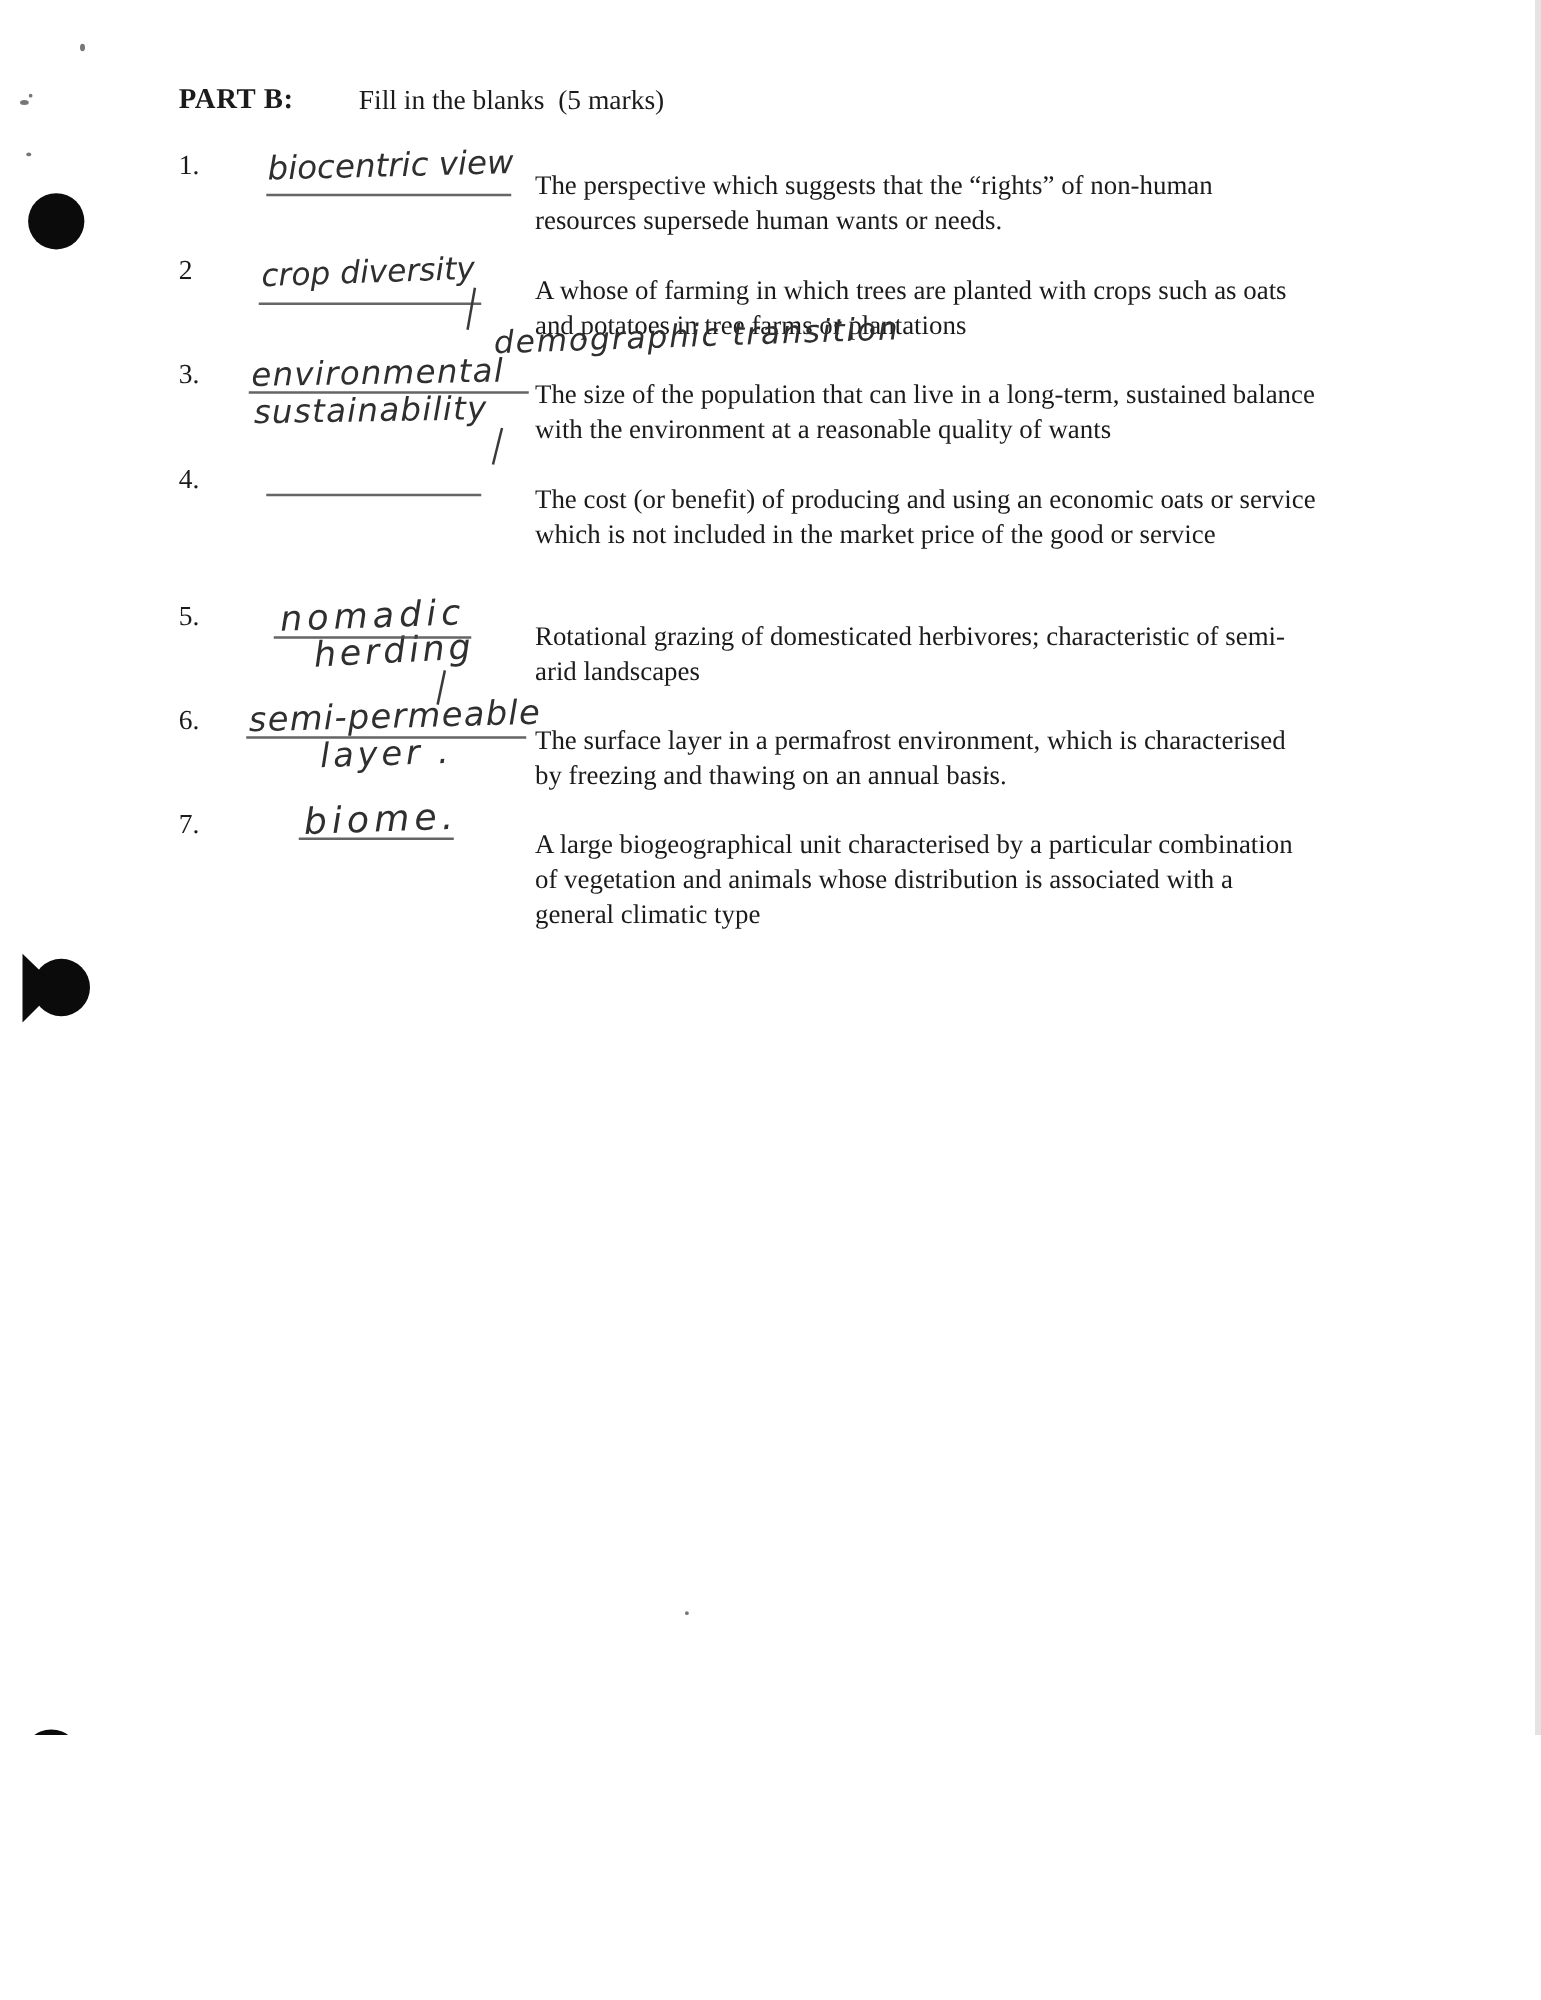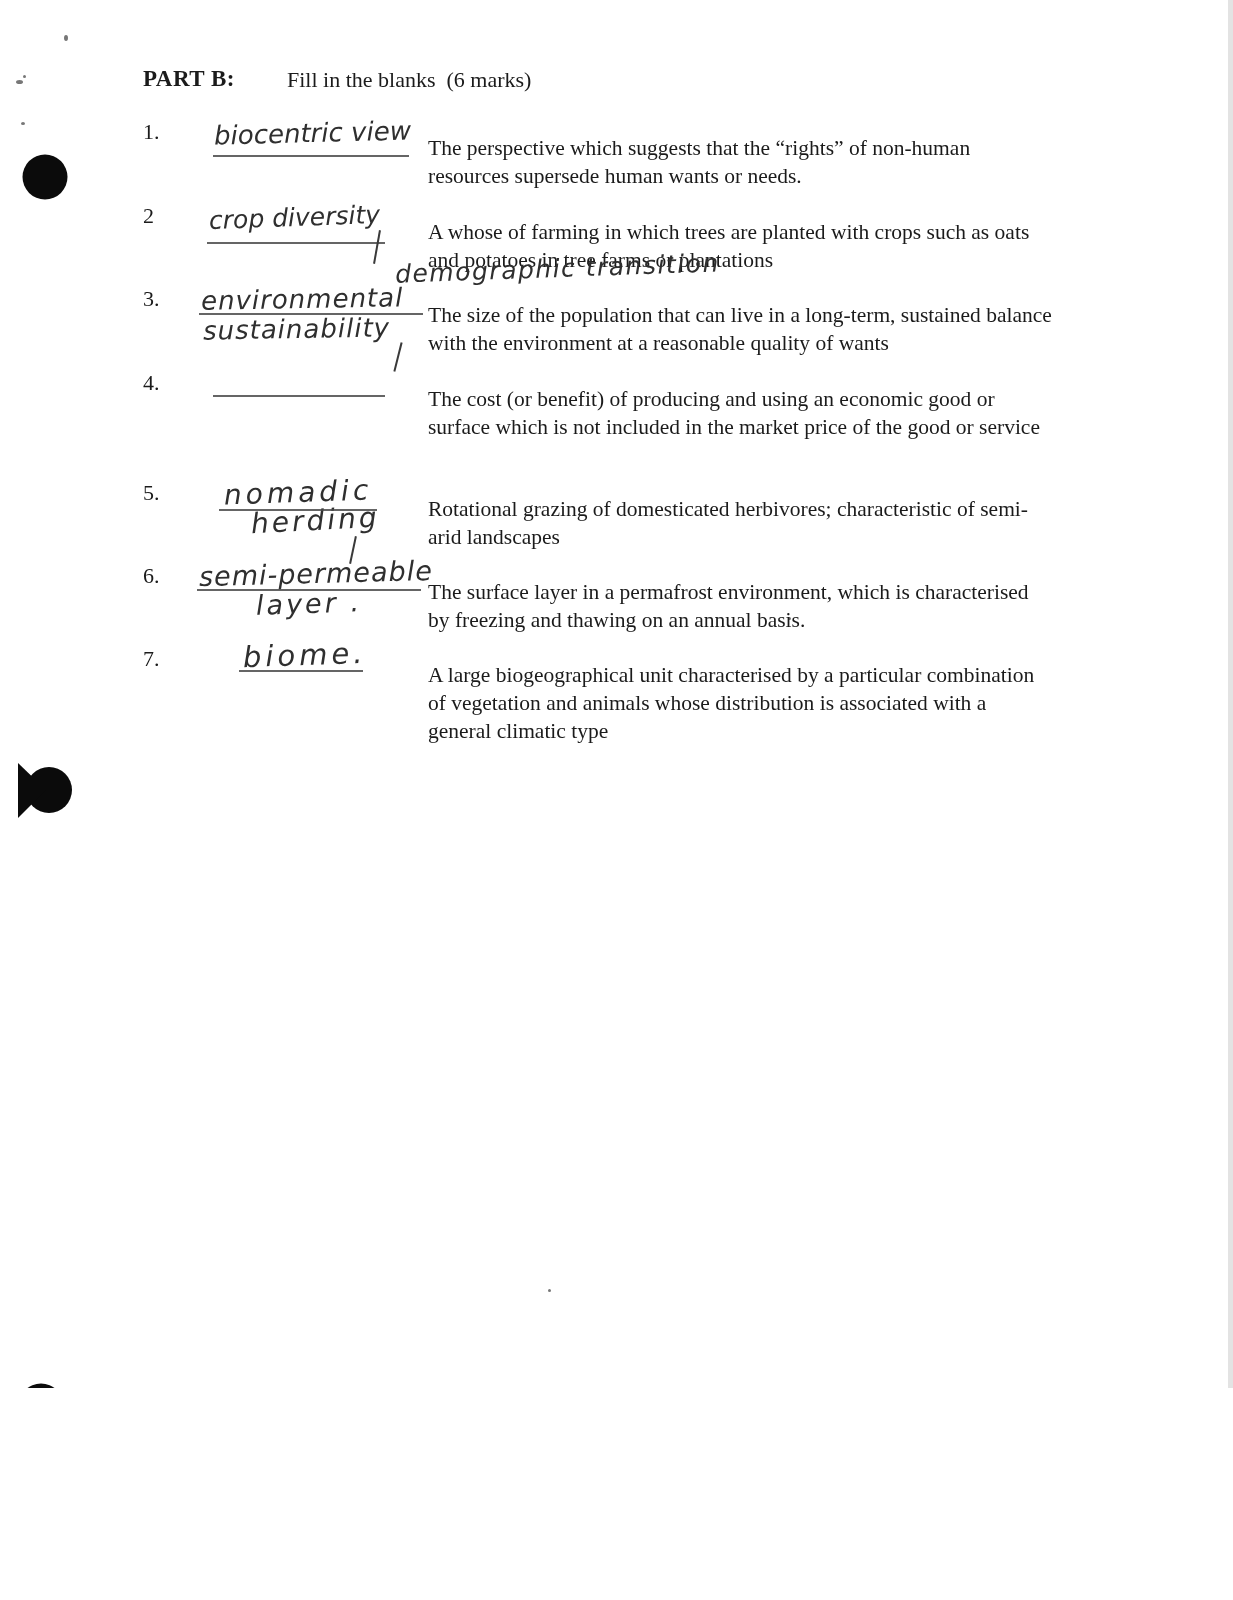--- a/index.html
+++ b/index.html
@@ -52,21 +52,21 @@
   </div>
   <div class="mark" style="left:14px;top:1382px;">
     <svg width="52" height="48">
       <circle cx="27" cy="24" r="22.5" fill="#0b0b0b"></circle>
       <rect x="1" y="14" width="10" height="18" fill="#0b0b0b"></rect>
     </svg>
   </div>
 
   <div class="hdr">
     <span class="part-label">PART B:</span>
-    <span class="instruction">Fill in the blanks  (6 marks)</span>
+    <span class="instruction">Fill in the blanks  (5 marks)</span>
   </div>
 
   <div class="item" style="top:118px;">
     <span class="num">1.</span>
     <span class="hw" style="left:214px;top:2px;font-size:26px;transform:rotate(-1.5deg);">biocentric view</span>
     <div class="uline" style="left:213px;top:37px;width:196px;"></div>
     <div class="desc">The perspective which suggests that the “rights” of non-human resources supersede human wants or needs.</div>
   </div>
 
   <div class="item" style="top:202px;">
@@ -83,21 +83,21 @@
     <span class="hw" style="left:201px;top:1px;font-size:26px;letter-spacing:1px;transform:rotate(-1deg);">environmental</span>
     <span class="hw" style="left:203px;top:31px;font-size:26px;letter-spacing:1px;transform:rotate(-1deg);">sustainability</span>
     <div class="uline" style="left:199px;top:28px;width:224px;"></div>
     <div class="stroke" style="left:397px;top:57px;height:30px;transform:rotate(14deg);"></div>
     <div class="desc">The size of the population that can live in a long-term, sustained balance with the environment at a reasonable quality of wants</div>
   </div>
 
   <div class="item" style="top:369px;">
     <span class="num">4.</span>
     <div class="uline" style="left:213px;top:26px;width:172px;"></div>
-    <div class="desc">The cost (or benefit) of producing and using an economic good or surface which is not included in the market price of the good or service</div>
+    <div class="desc">The cost (or benefit) of producing and using an economic oats or service which is not included in the market price of the good or service</div>
   </div>
 
   <div class="item" style="top:479px;">
     <span class="num">5.</span>
     <span class="hw" style="left:224px;top:0px;font-size:28px;letter-spacing:4px;transform:rotate(-2deg);">nomadic</span>
     <span class="hw" style="left:251px;top:28px;font-size:28px;letter-spacing:3px;transform:rotate(-3deg);">herding</span>
     <div class="uline" style="left:219px;top:30px;width:158px;"></div>
     <div class="stroke" style="left:352px;top:57px;height:28px;transform:rotate(12deg);"></div>
     <div class="desc">Rotational grazing of domesticated herbivores; characteristic of semi-arid landscapes</div>
   </div>

